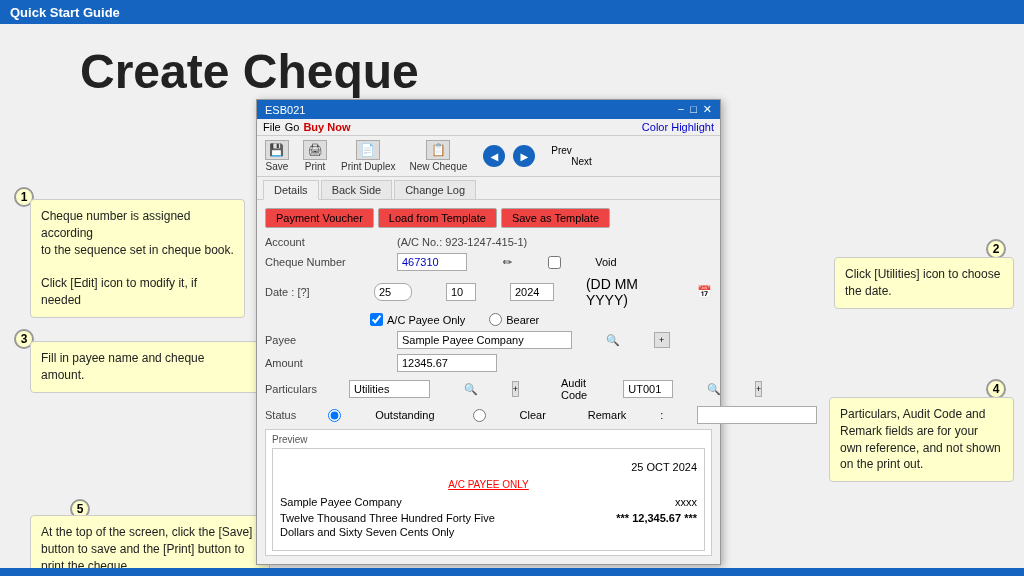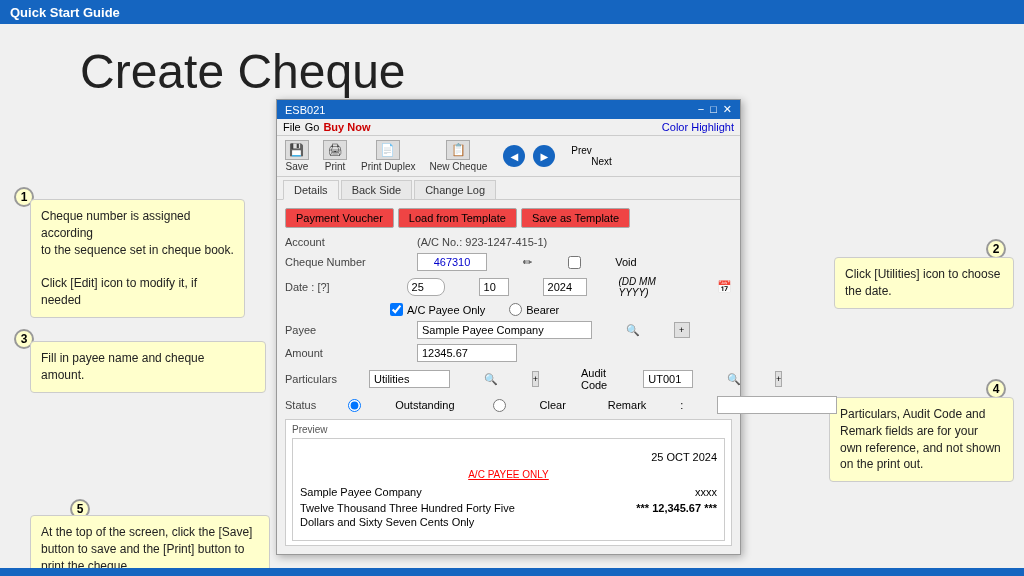--- a/index.html
+++ b/index.html
@@ -13,21 +13,21 @@
       font-weight: bold;
       padding: 4px 10px;
       height: 24px;
       display: flex;
       align-items: center;
     }
 
     
     .page-title {
       font-size: 48px;
-      font-weight: 400;
+      font-weight: 700;
       color: #222;
       padding: 20px 0 10px 80px;
     }
 
     
     .main-content {
       display: flex;
       padding: 0 20px;
       gap: 0;
       position: relative;
@@ -55,21 +55,21 @@
       align-items: center;
       justify-content: center;
       font-size: 12px;
       font-weight: bold;
       position: absolute;
     }
 
     
     .window {
       position: absolute;
-      left: 276px;
+      left: 256px;
       top: -10px;
       width: 465px;
       background: #f0f0f0;
       border: 1px solid #999;
       box-shadow: 2px 2px 8px rgba(0,0,0,0.3);
     }
 
     .window-titlebar {
       background: #1565c0;
       color: white;
@@ -408,32 +408,32 @@
         <button class="action-btn">Save as Template</button>
       </div>
 
       <div class="form-row">
         <span class="form-label">Account</span>
         <span class="form-value">(A/C No.: 923-1247-415-1)</span>
       </div>
 
       <div class="form-row">
         <span class="form-label">Cheque Number</span>
-        <input class="form-input blue" style="width: 70px; text-align: center;" value="467310">
+        <input class="form-input blue" style="width: 70px;" value="467310">
         <span style="margin: 0 4px; font-size:11px;">✏</span>
         <input type="checkbox" style="">
         <span style="font-size:11px; margin-left:2px;">Void</span>
       </div>
 
       <div class="form-row">
         <span class="form-label">Date : [?]</span>
         <input class="form-input" style="width: 38px; border-radius: 8px;" value="25">
         <input class="form-input" style="width: 30px; margin-left: 2px;" value="10">
         <input class="form-input" style="width: 44px; margin-left: 2px;" value="2024">
-        <span style="font-size:10px; margin-left:0;font-style:italic;">(DD MM YYYY)</span>
+        <span style="font-size:14px; margin-left:0;">(DD MM YYYY)</span>
         <span style="margin-left:4px; font-size:12px;">📅</span>
       </div>
 
       <div class="checkbox-row">
         <input type="checkbox" checked="" style="">
         <span>A/C Payee Only</span>
         <span style="margin: 0 8px;"></span>
         <input type="radio" name="payee-type" style="">
         <span>Bearer</span>
       </div>

